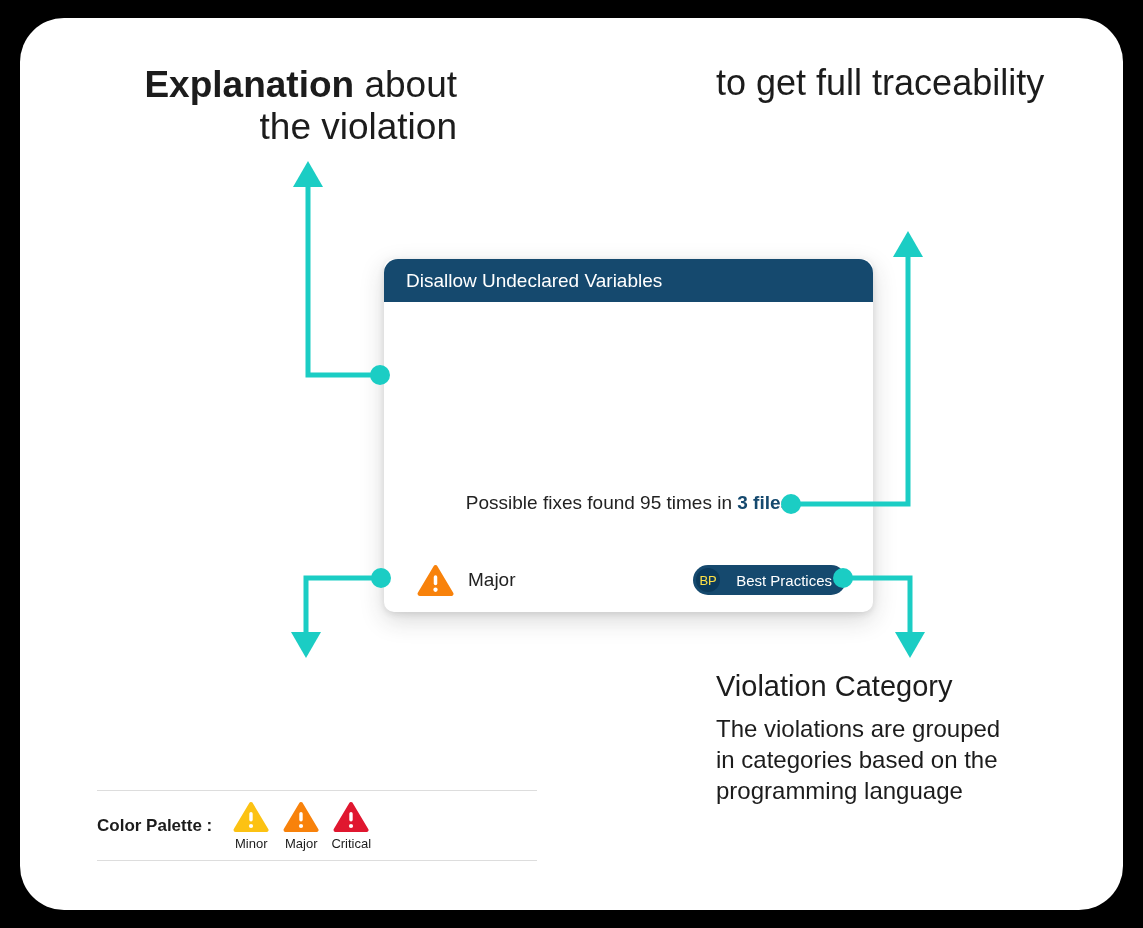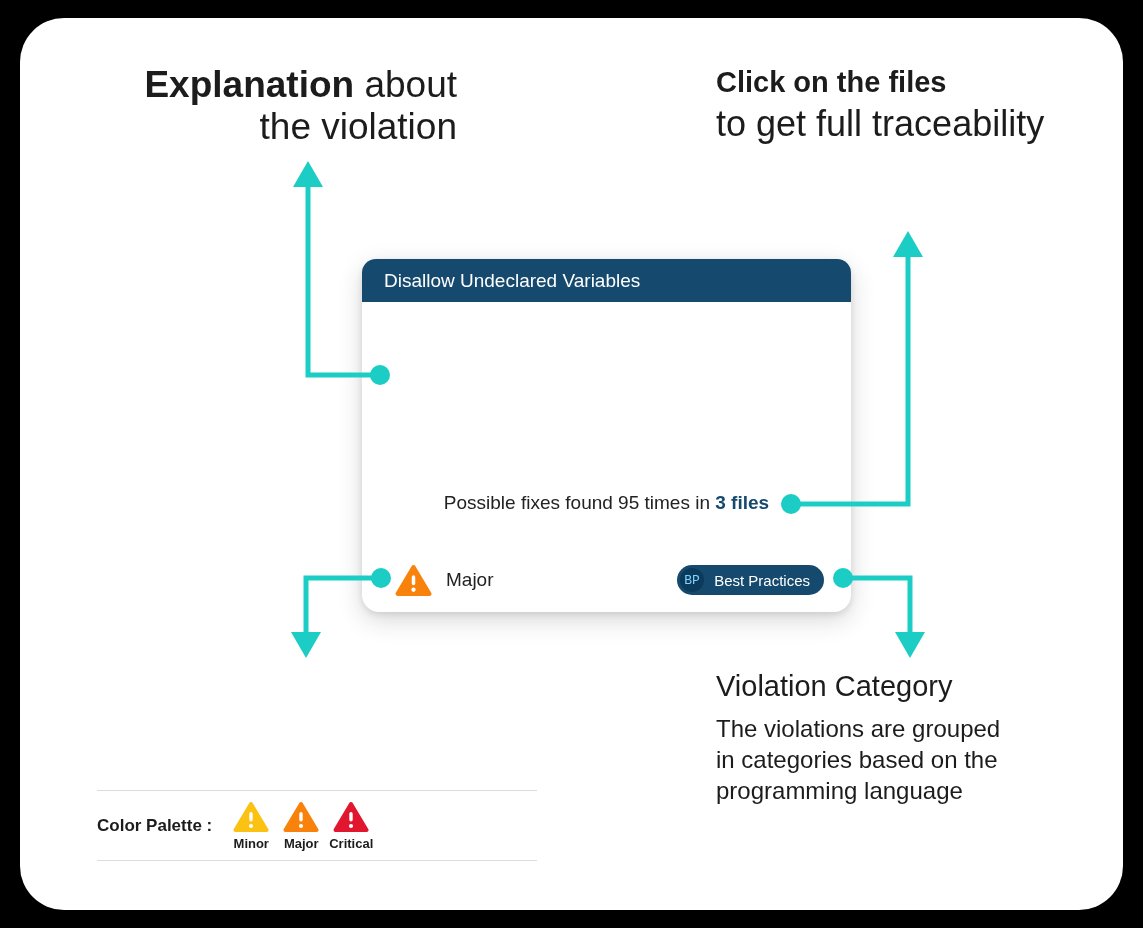--- a/index.html
+++ b/index.html
@@ -30,61 +30,60 @@
   .ann-category .t1 { font-size:29px; font-weight:400; line-height:36px; }
   .ann-category .t2 { font-size:24px; line-height:31px; margin-top:9px; white-space:pre-line; }
 
   
   .palette { position:absolute; left:97px; top:790px; width:440px; height:71px;
              border-top:1px solid #ddd; border-bottom:1px solid #ddd;
              display:flex; align-items:center; }
   .palette-label { font-size:17px; font-weight:800; color:#1c1c1c; margin-right:14px; }
   .palette-item { width:50px; display:flex; flex-direction:column; align-items:center; }
   .palette-item svg { display:block; }
-  .palette-item .plabel { font-size:13px; font-weight:700; color:#1c1c1c; margin-top:3px; }
+  .palette-item .plabel { font-size:13px; font-weight:400; color:#1c1c1c; margin-top:3px; }
 
   
-  .card { position:absolute; left:362px; top:259px; width:489px; height:353px;
-          background:#fff; border-radius:17px;
+  .card { position:absolute; left:384px; top:259px; width:489px; height:353px;
+          background:#fff; border-radius:10px;
           box-shadow:0 8px 24px rgba(40,40,40,.18), 0 2px 6px rgba(40,40,40,.12); }
   .card-header { height:43px; border-radius:14px 14px 0 0; background:#15496E;
                  display:flex; align-items:center; padding-left:22px;
                  color:#fff; font-size:19px; }
   .card-desc { position:absolute; left:28px; top:67px; width:435px;
                font-size:19px; line-height:27px; color:#222; text-align:justify; }
   .card-fixes { position:absolute; left:0; top:233px; width:100%; text-align:center;
                 font-size:19px; color:#222; }
   .card-fixes .fixes-link { font-weight:800; color:#15496E; cursor:pointer; }
   .card-footer { position:absolute; left:33px; right:27px; bottom:16px; height:32px;
                  display:flex; align-items:center; }
   .sev-label { font-size:19px; color:#222; margin-left:14px; }
   .badge { margin-left:auto; height:30px; border-radius:15px; background:#15496E;
            display:flex; align-items:center; padding:0 14px 0 3px; cursor:pointer; }
   .badge .bp { width:24px; height:24px; border-radius:50%; background:#0B3A5C;
-               color:#7dd3fc; font-size:13px; display:flex; align-items:center;
-               justify-content:center; margin-right:10px;font-family:Liberation Mono, monospace; }
+               color:#fde047; font-size:13px; display:flex; align-items:center;
+               justify-content:center; margin-right:16px; }
   .badge .bp-label { color:#fff; font-size:15px; }
 
   
   .overlay { position:absolute; left:0; top:0; pointer-events:none; }
   .overlay polyline { fill:none; stroke-width:5; }
 </style>
 </head>
 <body>
 
 <div class="page">
   <div class="frame"></div>
 
   <div class="ann ann-explanation">
     <div><strong>Explanation</strong><span> about</span></div>
     <div>the violation</div>
   </div>
 
   <div class="ann ann-trace">
-    <div class="t1">Click on the files</div>
     <div class="t2">to get full traceability</div>
   </div>
 
 
   <div class="palette">
     <span class="palette-label">Color Palette :</span>
     <div class="palette-item">
       <span>
         <svg width="36" height="32" viewBox="0 0 36 32">
           <path d="M18 3 L33.5 29 H2.5 Z" stroke-width="4" stroke-linejoin="round" fill="#FCC213" stroke="#FCC213"></path>

